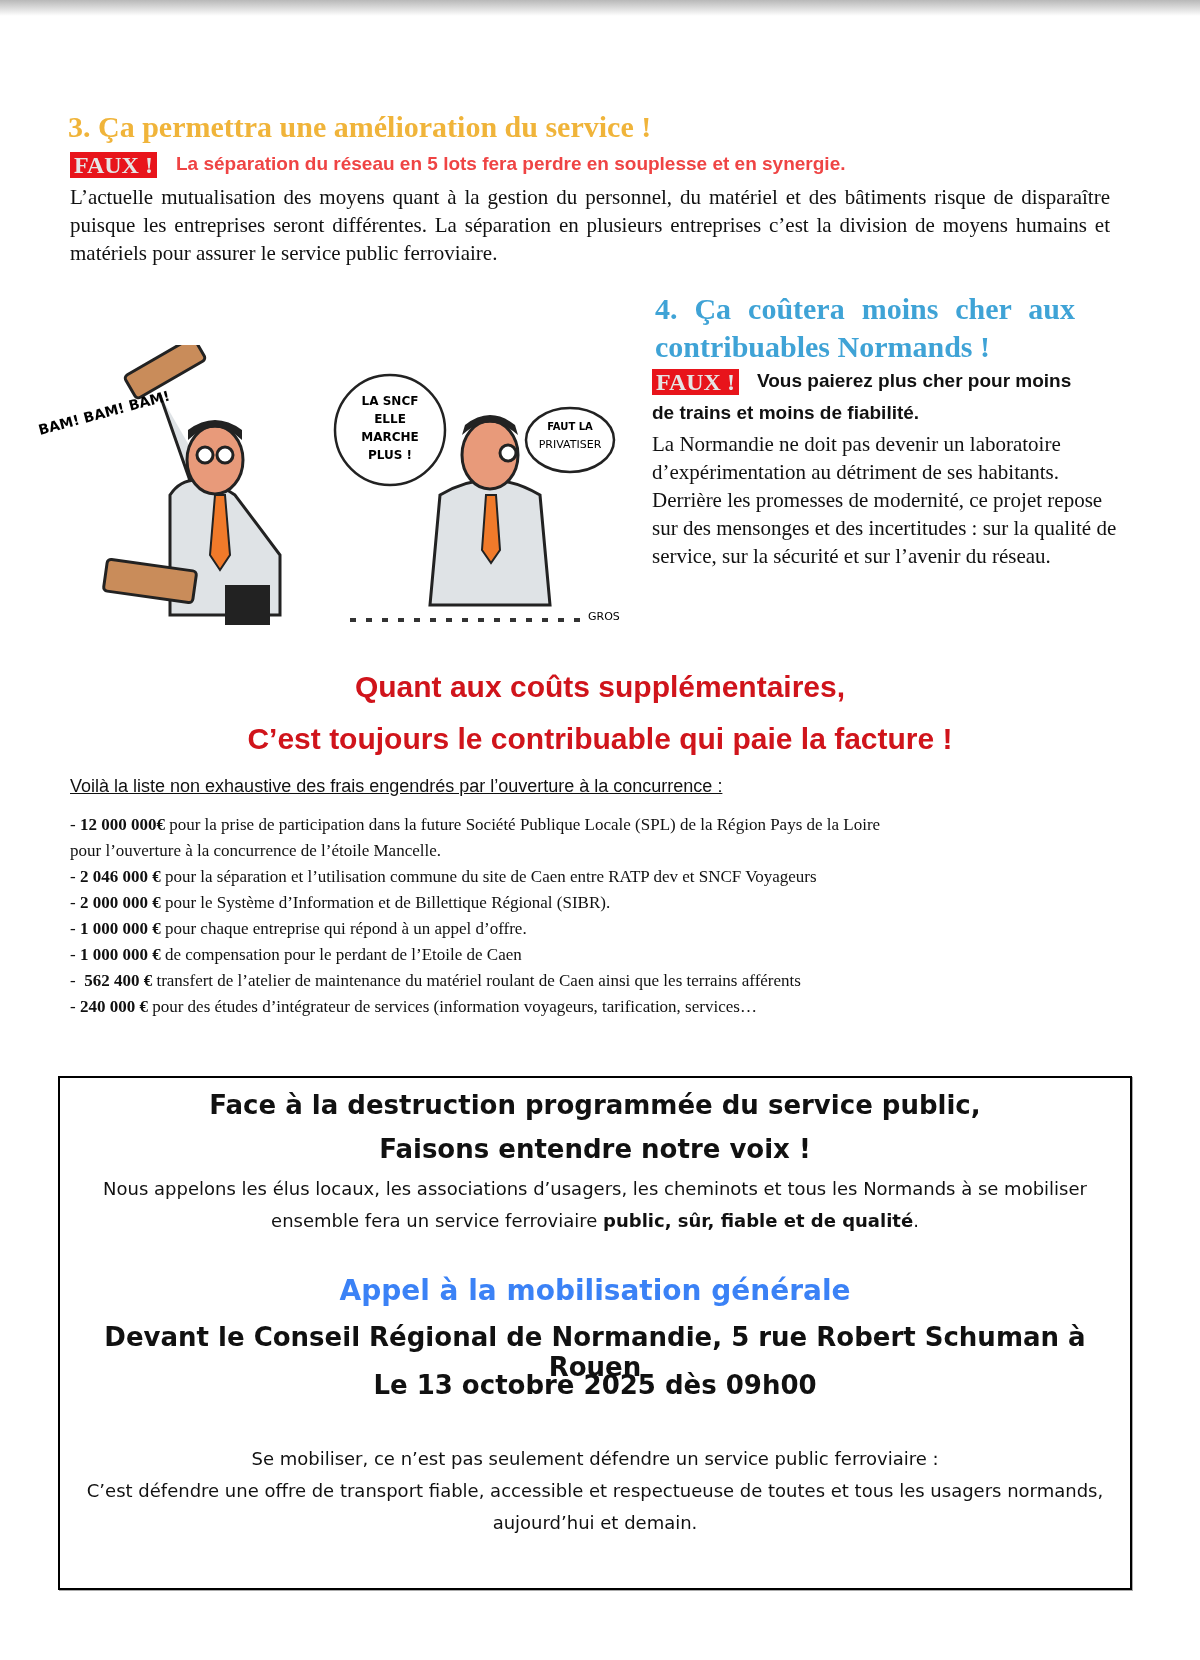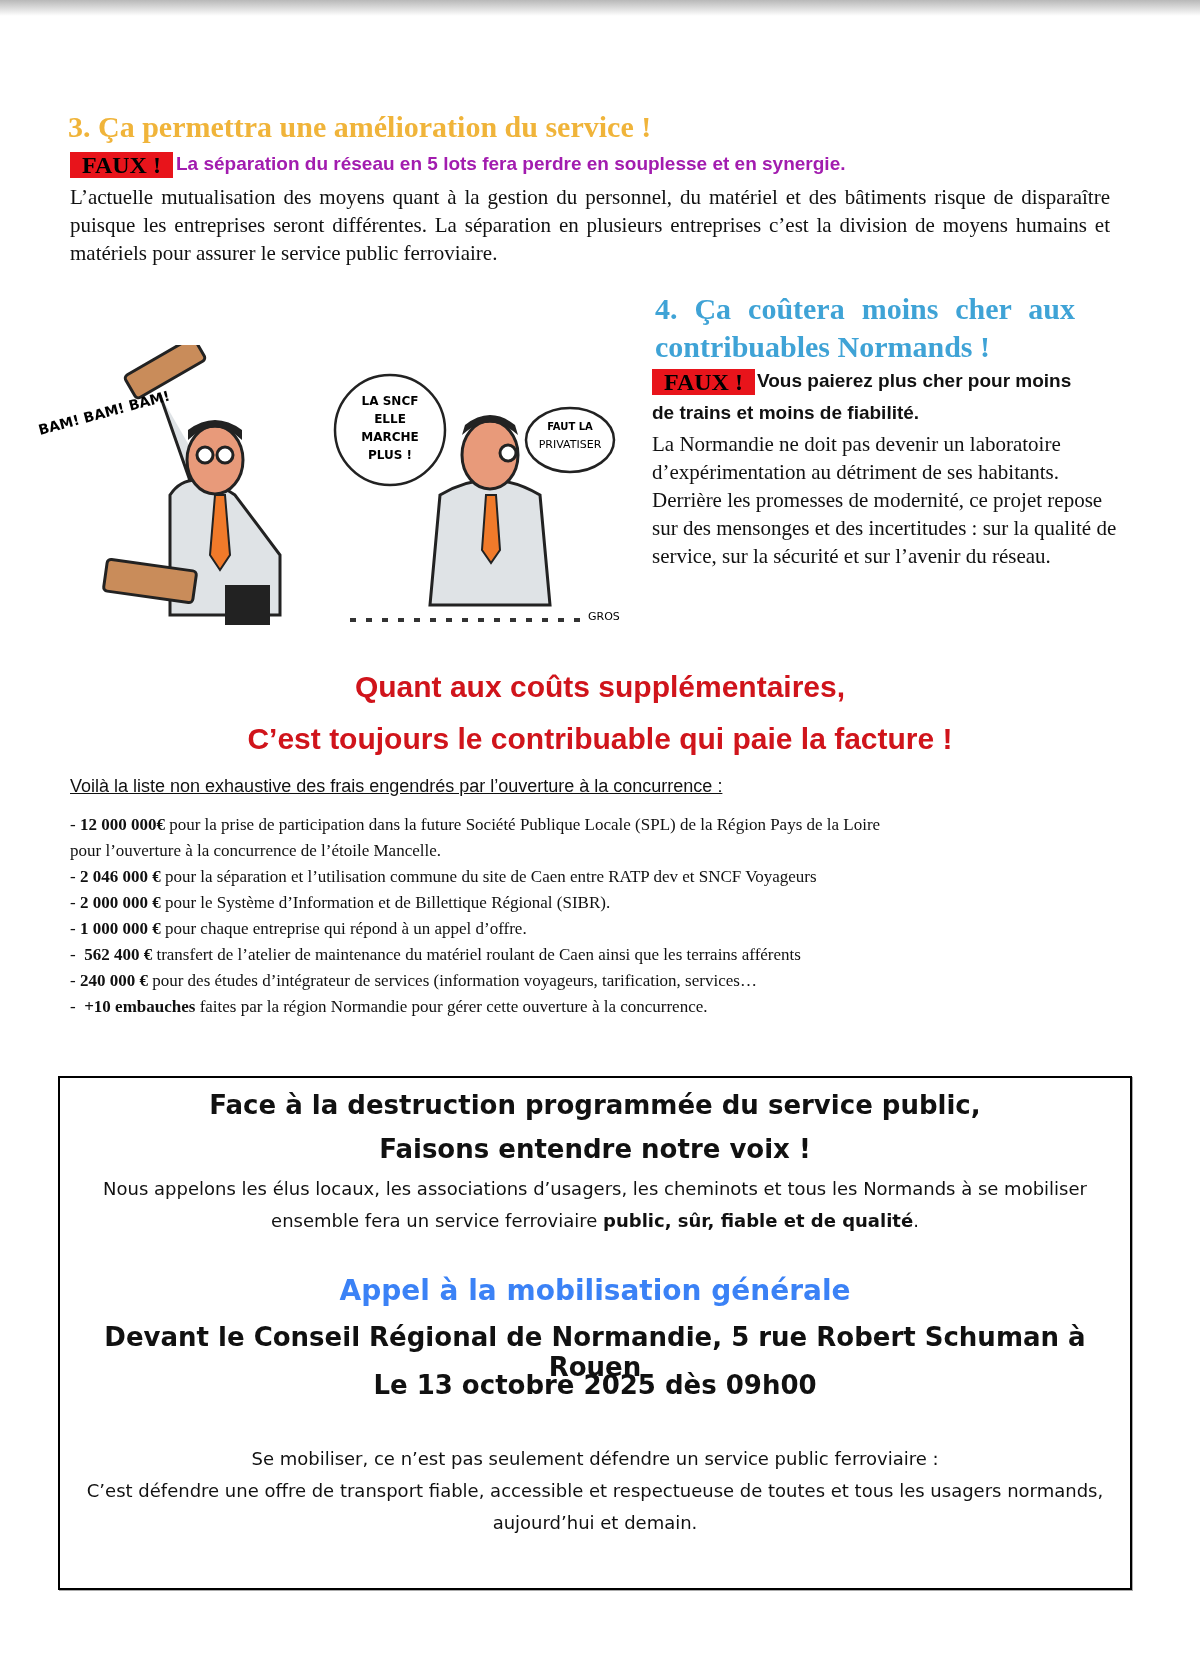--- a/index.html
+++ b/index.html
@@ -3,23 +3,23 @@
 <meta charset="utf-8">
 <style>
   html, body { margin:0; padding:0; }
   body { width:1200px; height:1660px; background:#ffffff; position:relative; overflow:hidden; color:#111; }
   .topshade { position:absolute; left:0; top:0; width:1200px; height:16px; background:linear-gradient(#b8b8b8,#ffffff); }
   .serif { font-family:"Liberation Serif", serif; }
   .sans { font-family:"Liberation Sans", sans-serif; }
   .dsans { font-family:"DejaVu Sans", sans-serif; }
   .abs { position:absolute; }
   .h3 { left:68px; top:110px; font-size:30px; font-weight:bold; color:#f0b43a; white-space:nowrap; }
-  .faux { display:inline-block; background:#e8141b; color:#000000; font-family:"Liberation Serif", serif; font-weight:bold; font-size:24px; line-height:26px; padding:0 12px; }
+  .faux { display:inline-block; background:#e8141b; color:#e5e5e5; font-family:"Liberation Serif", serif; font-weight:bold; font-size:24px; line-height:26px; padding:0 4px; }
   .faux1 { left:70px; top:152px; }
-  .claim1 { left:176px; top:153px; font-size:19px; font-weight:bold; color:#a21caf; white-space:nowrap; }
+  .claim1 { left:176px; top:153px; font-size:19px; font-weight:bold; color:#ef4444; white-space:nowrap; }
   .para1 { left:70px; top:183px; width:1040px; font-size:21px; line-height:28px; color:#111; }
   .h4 { left:655px; top:290px; width:420px; font-size:30px; font-weight:bold; color:#3fa3d6; line-height:38px; }
   .faux2 { left:652px; top:369px; }
   .claim2 { left:757px; top:370px; font-size:19px; font-weight:bold; white-space:nowrap; }
   .claim2b { left:652px; top:402px; font-size:19px; font-weight:bold; white-space:nowrap; }
   .para2 { left:652px; top:430px; width:470px; font-size:21px; line-height:28px; }
   .cartoon { left:20px; top:345px; width:600px; height:305px; }
   .bigred { left:0; width:1200px; text-align:center; color:#d0141b; font-weight:bold; font-size:30px; }
   .listhead { left:70px; top:776px; font-size:18px; font-weight:normal; text-decoration:underline; white-space:nowrap; }
   .list { left:70px; top:812px; width:1060px; font-size:17px; line-height:26px; }
@@ -88,23 +88,23 @@
 <div class="abs sans bigred" style="top:670px;">Quant aux coûts supplémentaires,</div>
 <div class="abs sans bigred" style="top:722px;">C’est toujours le contribuable qui paie la facture !</div>
 <div class="abs sans listhead">Voilà la liste non exhaustive des frais engendrés par l’ouverture à la concurrence :</div>
 
 <div class="abs serif list">
   <div>- <b>12 000 000€</b><span> pour la prise de participation dans la future Société Publique Locale (SPL) de la Région Pays de la Loire</span></div>
   <div><span>pour l’ouverture à la concurrence de l’étoile Mancelle.</span></div>
   <div>- <b>2 046 000 €</b><span> pour la séparation et l’utilisation commune du site de Caen entre RATP dev et SNCF Voyageurs</span></div>
   <div>- <b>2 000 000 €</b><span> pour le Système d’Information et de Billettique Régional (SIBR).</span></div>
   <div>- <b>1 000 000 €</b><span> pour chaque entreprise qui répond à un appel d’offre.</span></div>
+  <div>- <b>1 000 000 €</b><span> de compensation pour le perdant de l’Etoile de Caen</span></div>
   <div>-&nbsp; <b>562 400 €</b><span> transfert de l’atelier de maintenance du matériel roulant de Caen ainsi que les terrains afférents</span></div>
   <div>- <b>240 000 €</b><span> pour des études d’intégrateur de services (information voyageurs, tarification, services…</span></div>
-  <div>-&nbsp; <b>+10 embauches</b><span> faites par la région Normandie pour gérer cette ouverture à la concurrence.</span></div>
 </div>
 
 <div class="abs box">
   <div class="boxtext dsans" style="top:12px;font-size:26px;font-weight:bold;">Face à la destruction programmée du service public,</div>
   <div class="boxtext dsans" style="top:56px;font-size:26px;font-weight:bold;">Faisons entendre notre voix !</div>
   <div class="boxtext dsans" style="top:100px;font-size:18px;">Nous appelons les élus locaux, les associations d’usagers, les cheminots et tous les Normands à se mobiliser</div>
   <div class="boxtext dsans" style="top:132px;font-size:18px;"><span>ensemble fera un service ferroviaire </span><b>public, sûr, fiable et de qualité</b><span>.</span></div>
   <div class="boxtext dsans" style="top:196px;font-size:28px;font-weight:bold;color:#3b82f6;">Appel à la mobilisation générale</div>
   <div class="boxtext dsans" style="top:244px;font-size:26px;font-weight:bold;">Devant le Conseil Régional de Normandie, 5 rue Robert Schuman à Rouen</div>
   <div class="boxtext dsans" style="top:292px;font-size:26px;font-weight:bold;">Le 13 octobre 2025 dès 09h00</div>

